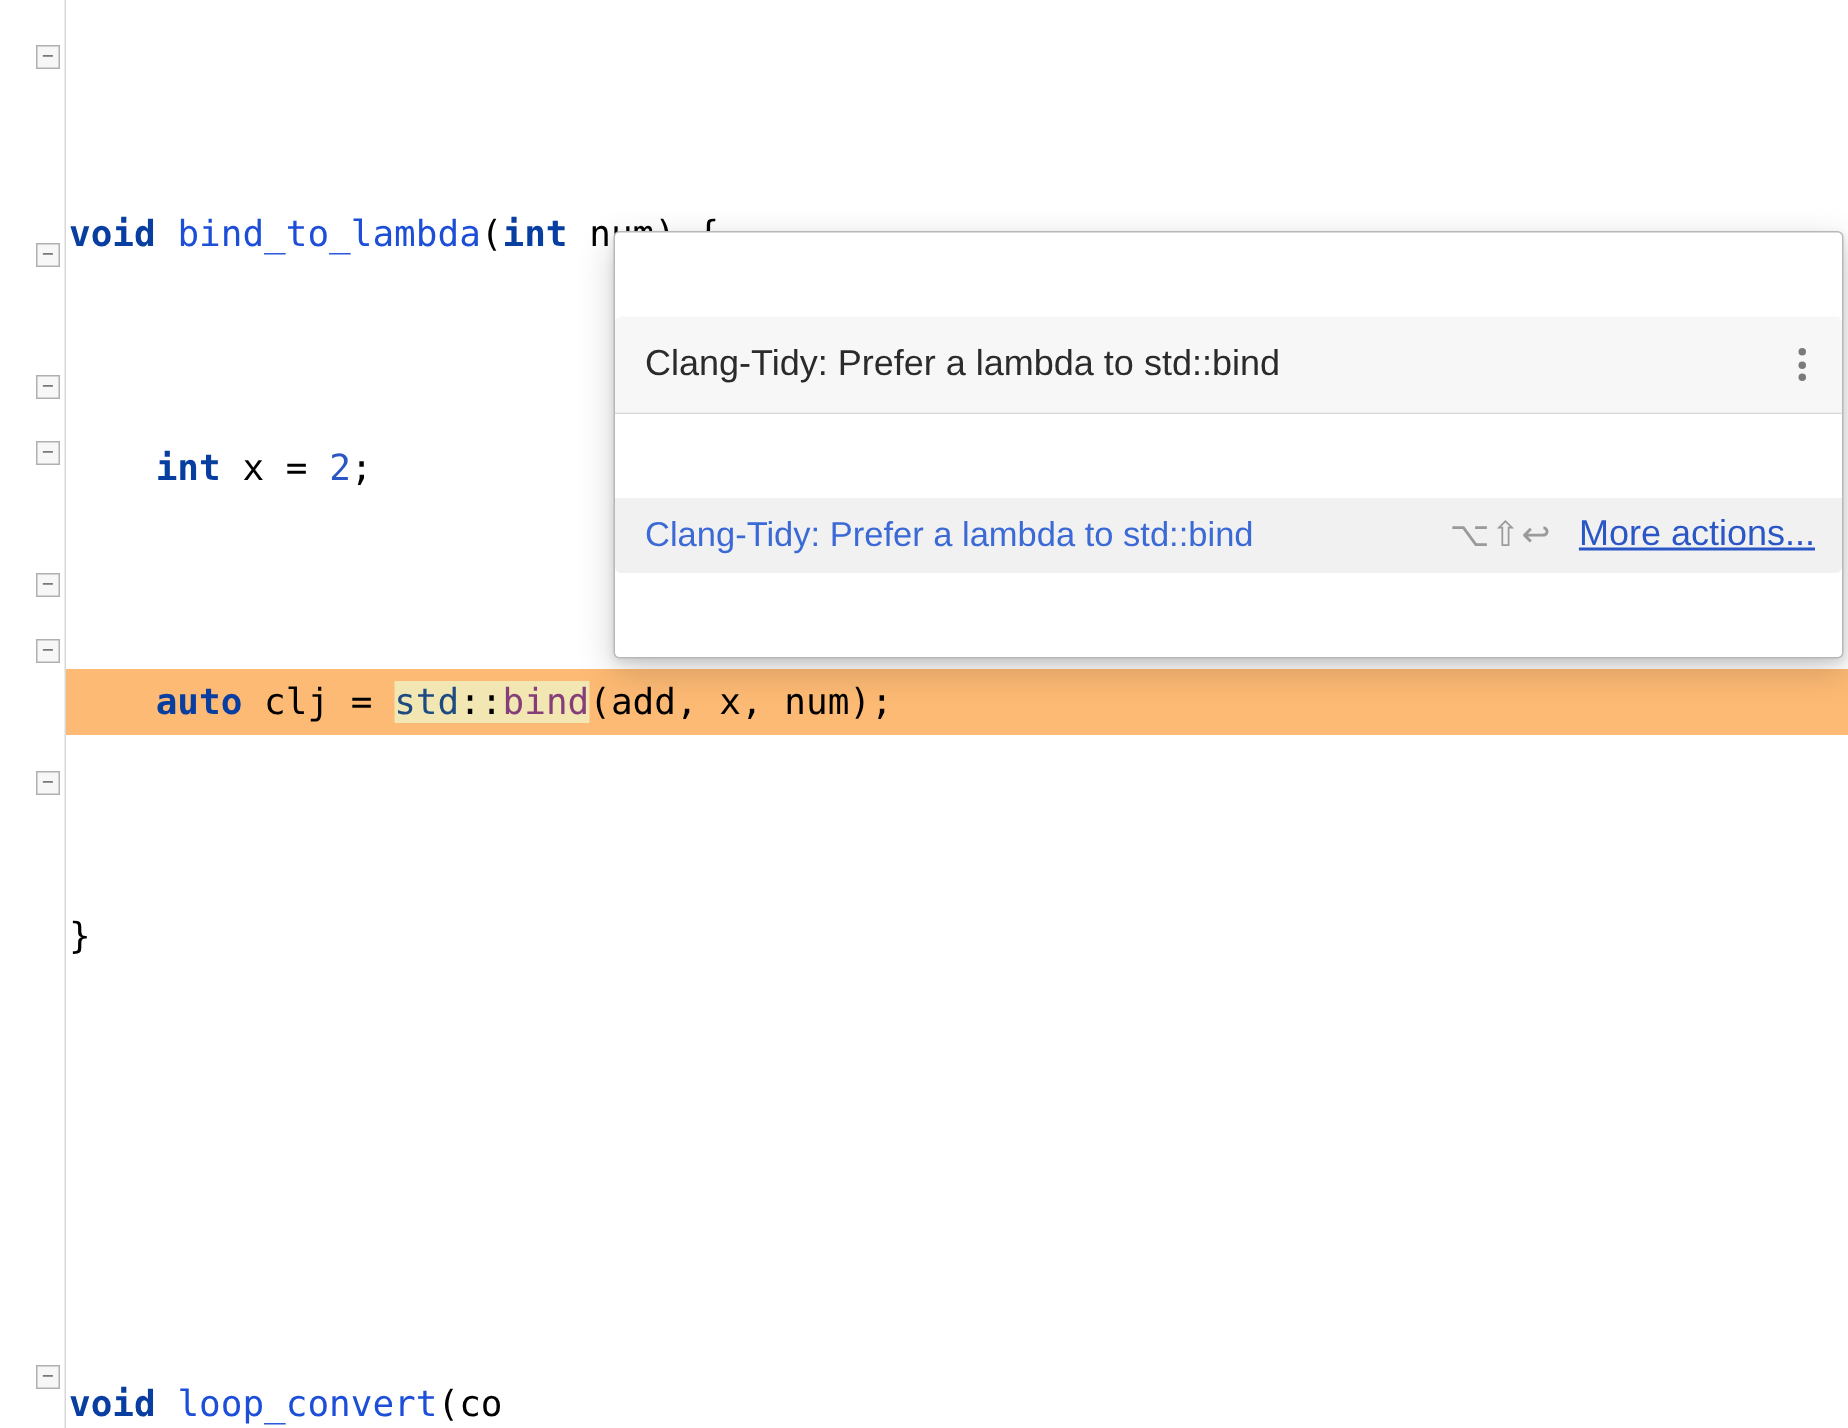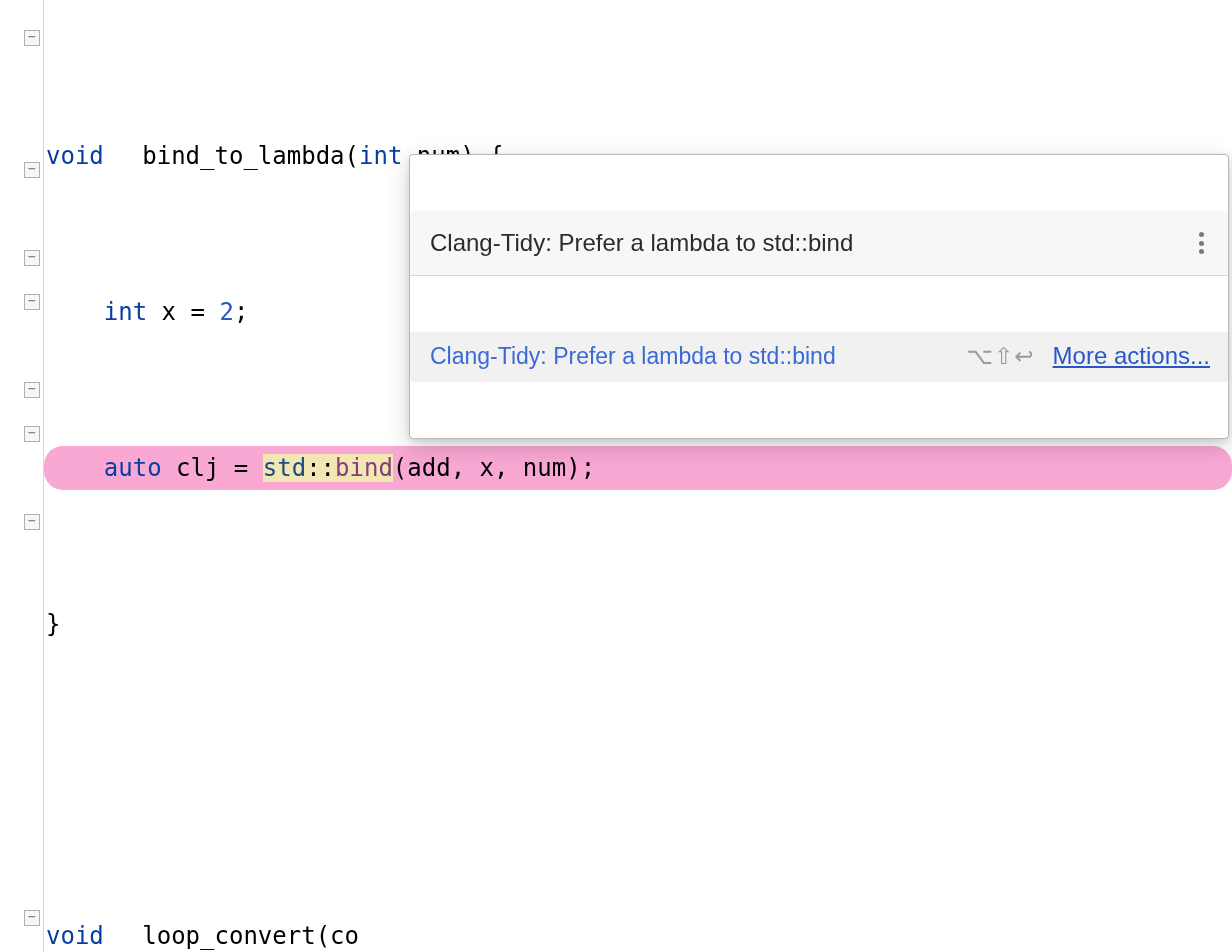--- a/index.html
+++ b/index.html
@@ -49,26 +49,25 @@
     padding-top: 22px;
     white-space: pre;
   }
   .line {
     height: 44px;
     line-height: 44px;
     padding-left: 2px;
     position: relative;
   }
   .line.current {
-    background: #f9a8d4;
-    border-radius: 19px;
+    background: #fdba74;
   }
   
-  .kw { color: #083ea0; font-weight: 400; }
-  .fn { color: #000000; margin-left: 24px; }
+  .kw { color: #083ea0; font-weight: 700; }
+  .fn { color: #1d4ed8; }
   .num { color: #2a56c6; }
   .punct { color: #000; }
   .param, .var { color: #000; }
   .ns { color: #1c4b82; }
   .nsid { color: #863e7a; }
 
   .hl-yellow { background: #f2e6b3; padding: 0 0px; }
 
   
   .tooltip {

